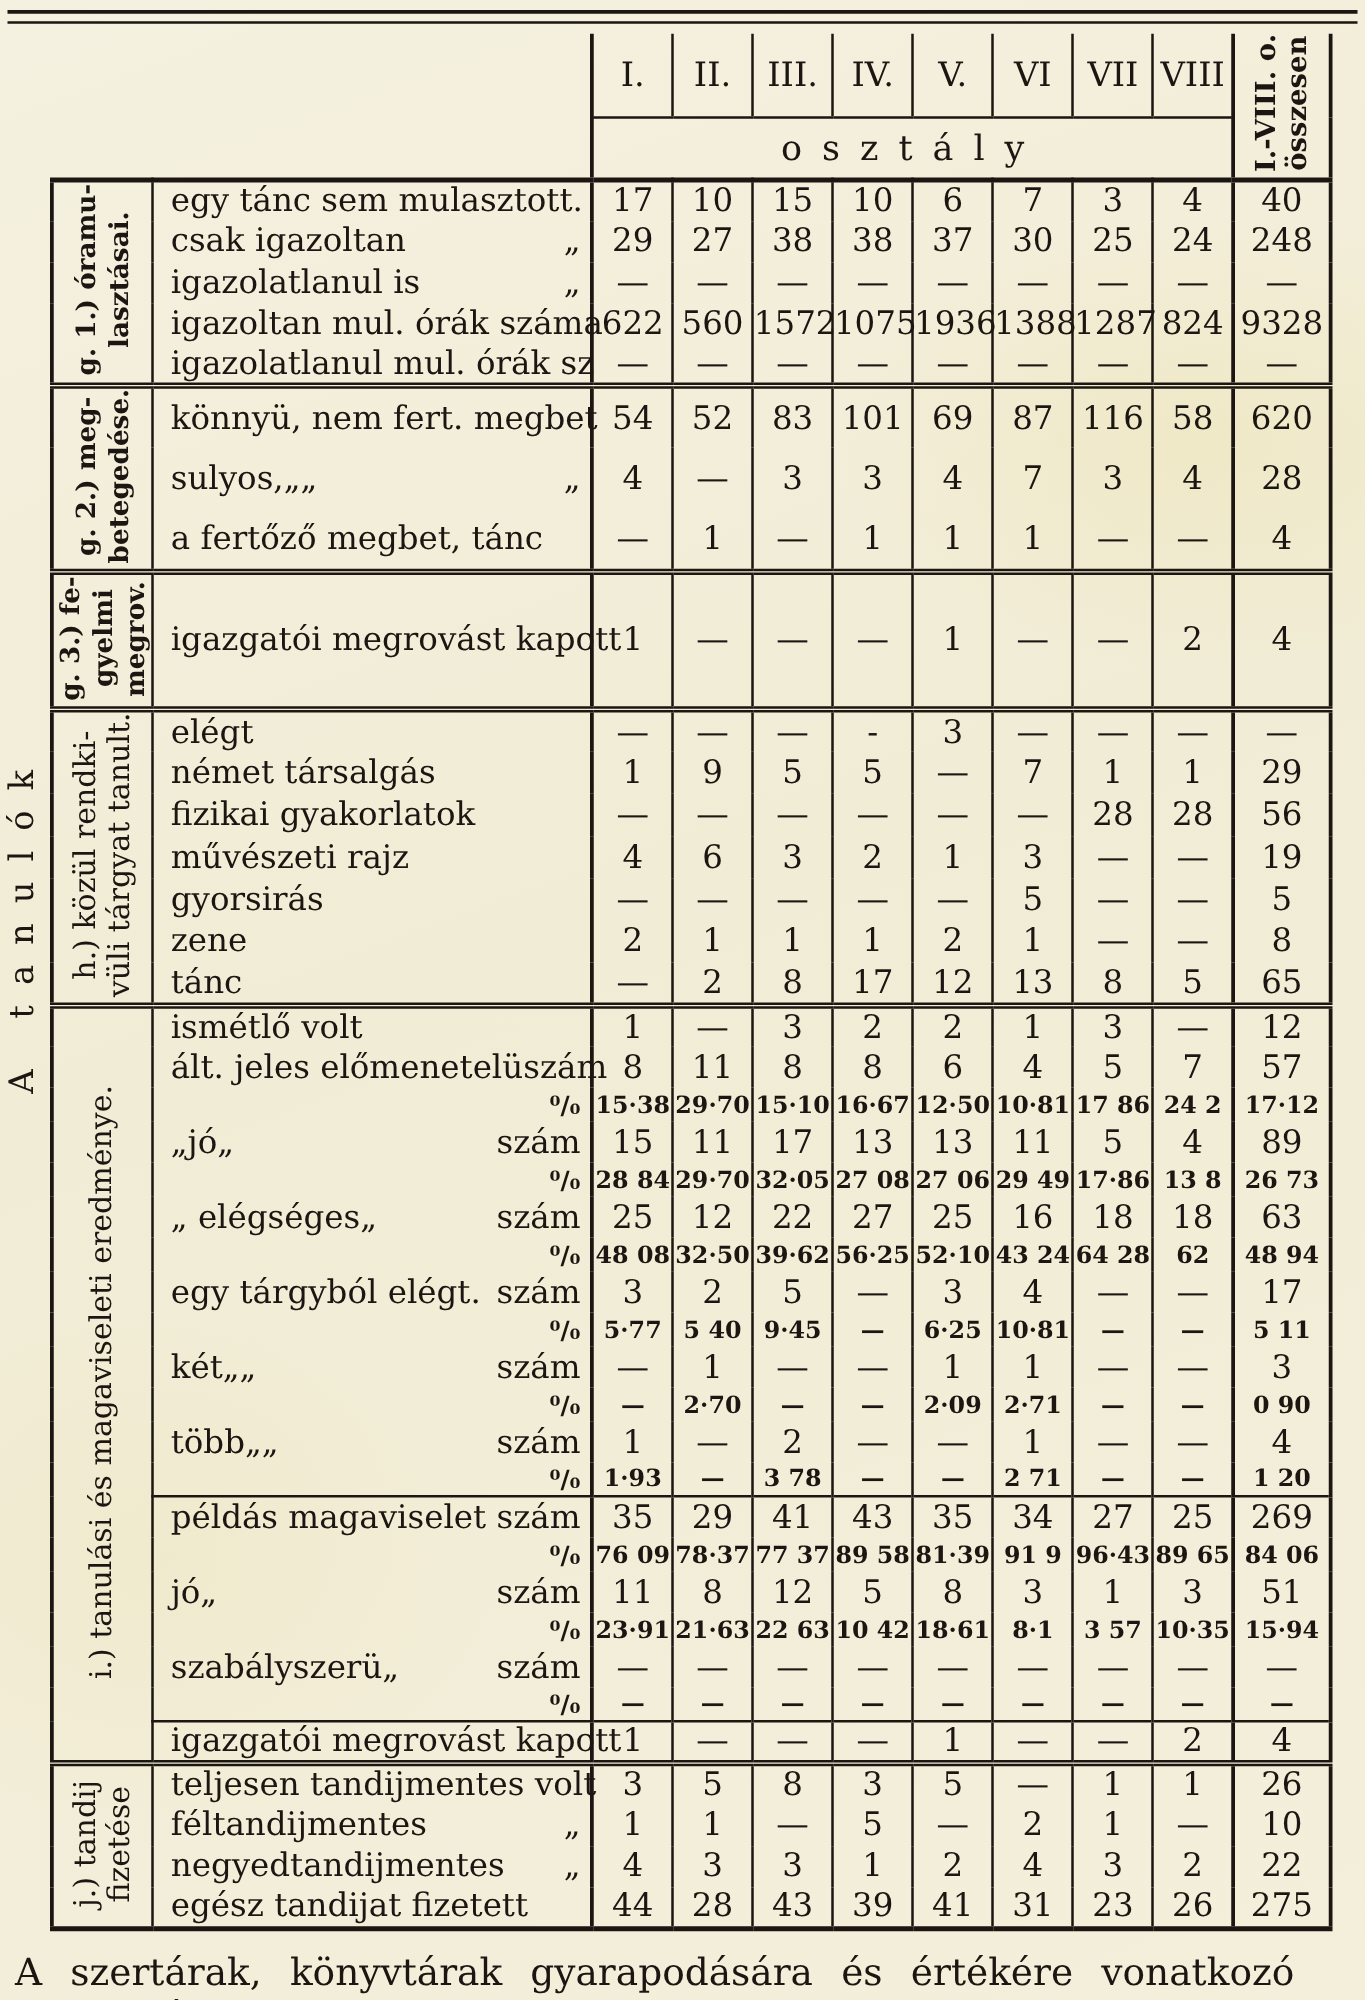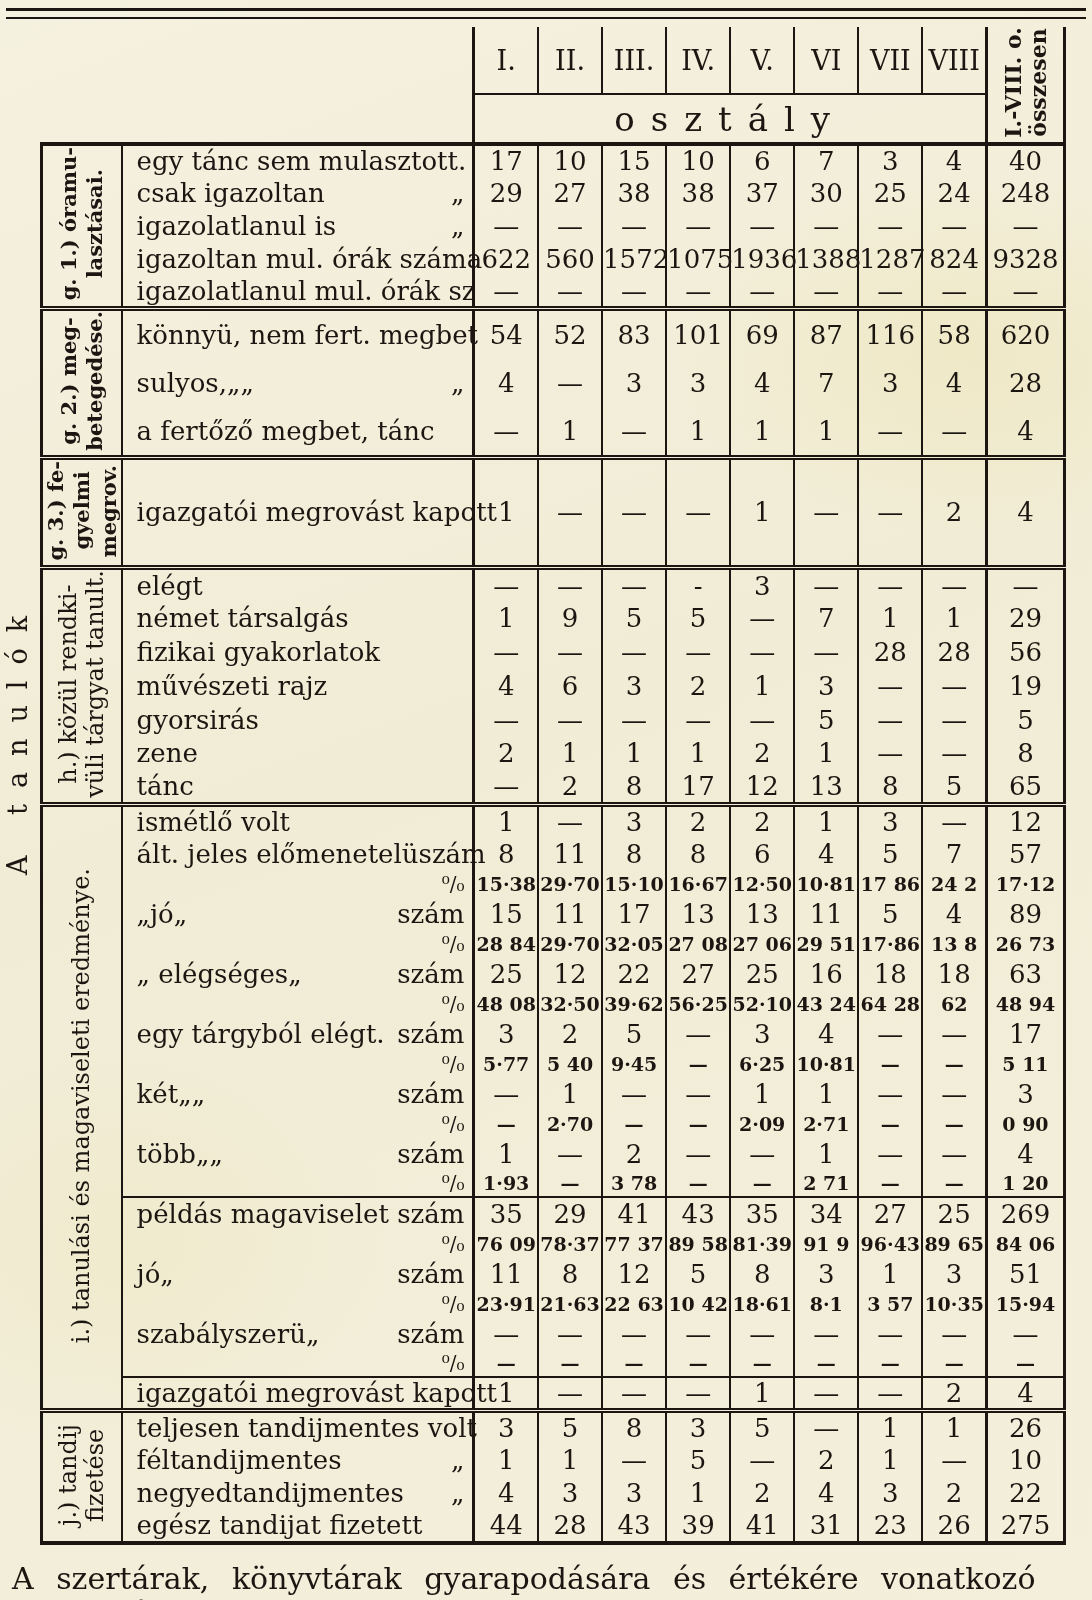--- a/index.html
+++ b/index.html
@@ -22,36 +22,36 @@
     writing-mode:vertical-rl; transform:rotate(180deg);
     font-size:27px; letter-spacing:16px; text-align:center;
   }
   table { border-collapse:collapse; width:100%; table-layout:fixed; }
   th, td { padding:0; font-weight:normal; }
   
   .corner { border-right:3px solid var(--ink); border-bottom:4px solid var(--ink); }
   .cclass { border-left:2px solid var(--ink); border-bottom:2px solid var(--ink);
     font-size:27px; height:60px; text-align:center; }
   .osztaly { border-bottom:4px solid var(--ink); height:44px; text-align:center;
-    font-size:34px; letter-spacing:16px; }
+    font-size:28px; letter-spacing:16px; }
   .totalcol { border-left:3px solid var(--ink); border-right:3px solid var(--ink);
     border-bottom:4px solid var(--ink); text-align:center; vertical-align:middle; }
   
   .vlabel { display:inline-block; writing-mode:vertical-rl; transform:rotate(180deg);
     font-size:24px; line-height:1.12; }
   .vlabel .line { text-align:center; }
   .vlabel.small { font-size:21px; font-weight:bold; line-height:1.25; }
   .tlabel { font-weight:bold; font-size:22px; line-height:1.12; }
   
   .glabel { border-left:3px solid var(--ink); border-right:2px solid var(--ink);
     border-bottom:4px solid var(--ink); text-align:center; vertical-align:middle; }
   .rlabel { border-right:3px solid var(--ink); font-size:26px; padding:0 8px 0 14px; }
   .rl { display:flex; justify-content:space-between; align-items:baseline; white-space:nowrap; }
   .rl .unit { margin-left:auto; }
-  .rl .pctunit { font-size:20px; font-weight:normal; }
+  .rl .pctunit { font-size:20px; font-weight:bold; }
   .num { border-left:2px solid var(--ink); text-align:center; font-size:26px; vertical-align:middle; }
   .totalc { border-left:3px solid var(--ink); border-right:3px solid var(--ink); }
   tbody tr { height:33px; }
   tr.pctrow { height:27px; }
   tr.pctrow .num { font-size:19px; font-weight:bold; }
   tr.tall { height:110px; }
   tr.gstart td { border-top:5px double var(--ink); }
   tr.sep td { border-top:2px solid var(--ink);margin-left:17px; }
   tr.lastrow td { border-bottom:4px solid var(--ink); }
   
@@ -435,21 +435,21 @@
             <td class="rlabel">
               <div class="rl">
                 <span class="unit pctunit">⁰/₀</span>
               </div>
             </td>
             <td class="num">28 84</td>
             <td class="num">29·70</td>
             <td class="num">32·05</td>
             <td class="num">27 08</td>
             <td class="num">27 06</td>
-            <td class="num">29 51</td>
+            <td class="num">29 49</td>
             <td class="num">17·86</td>
             <td class="num">13 8</td>
             <td class="num totalc">26 73</td>
           </tr>
           <tr>
             <td class="rlabel">
               <div class="rl">
                 <span class="part">„ elégséges</span>
                 <span class="part">„</span>
                 <span class="unit">szám</span>

